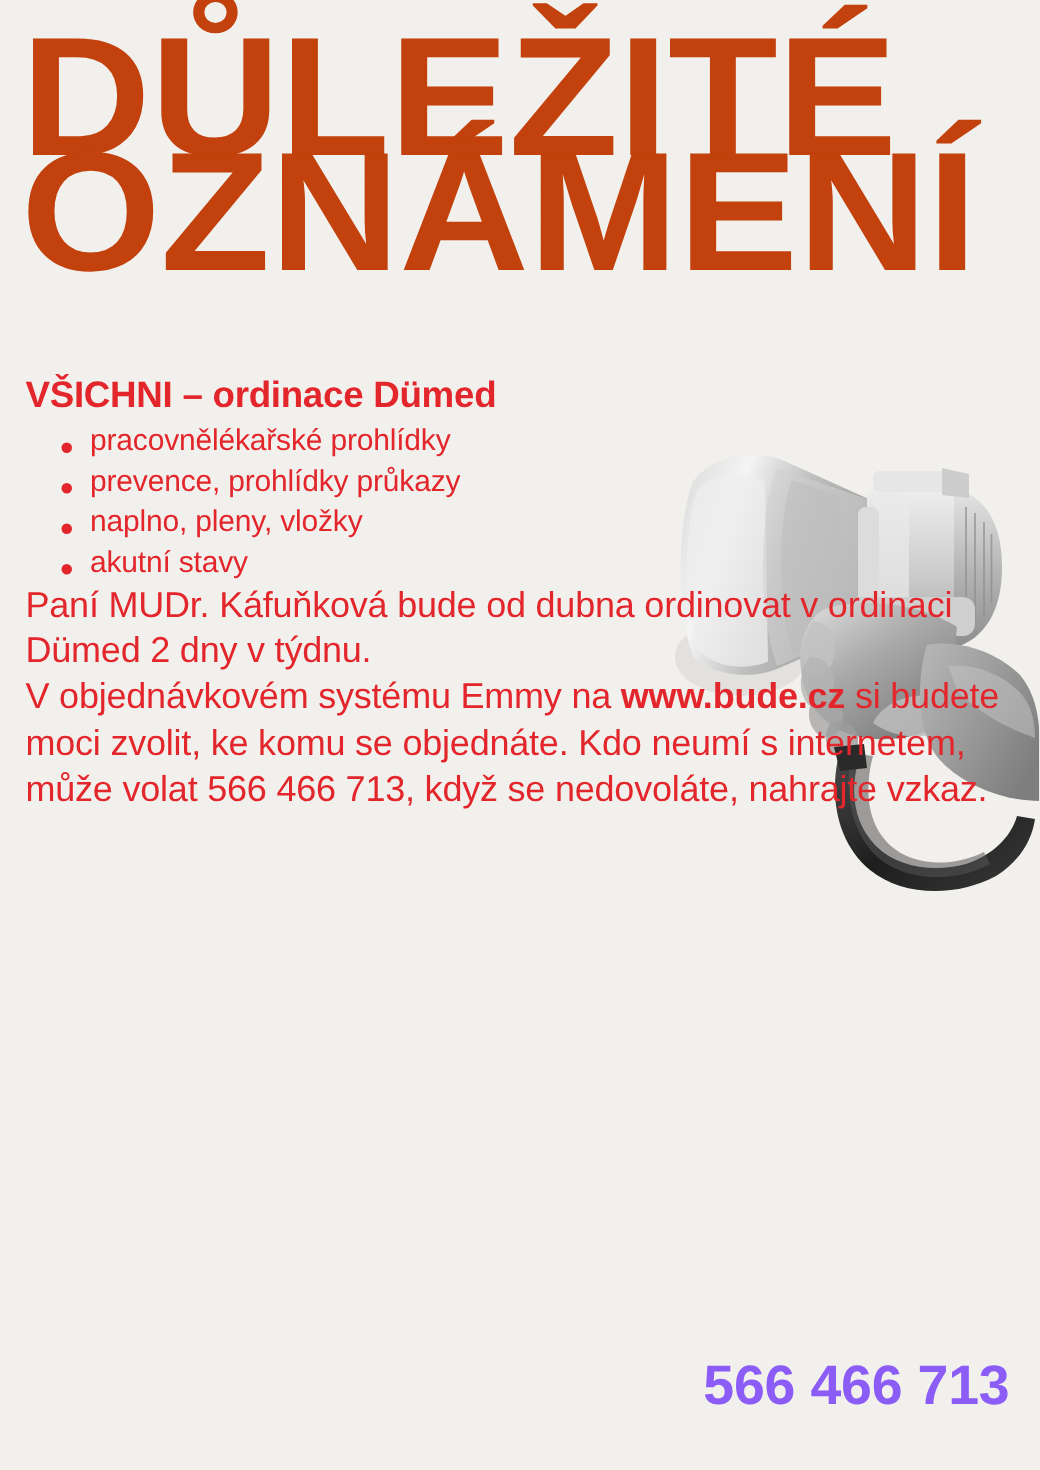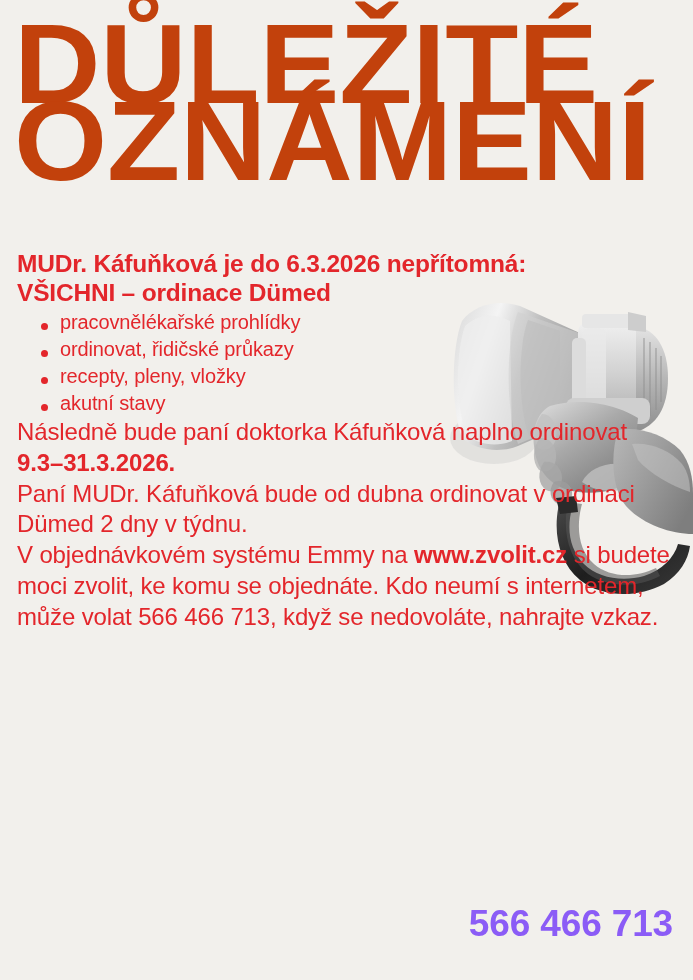--- a/index.html
+++ b/index.html
@@ -204,34 +204,32 @@
     </svg>
   </div>
 
   <div class="headline">
     <span class="hl-line l1">DŮLEŽITÉ</span>
     <span class="hl-line l2">OZNÁMENÍ</span>
   </div>
 
   <div class="body-copy">
 
-    <div class="lead">MUDr. Káfuňková je do 6.3.2026 nepřítomná:</div>
     <div class="lead">VŠICHNI – ordinace Dümed</div>
 
     <ul class="services">
       <li>pracovnělékařské prohlídky</li>
-      <li>ordinovat, řidičské průkazy</li>
-      <li>recepty, pleny, vložky</li>
+      <li>prevence, prohlídky průkazy</li>
+      <li>naplno, pleny, vložky</li>
       <li>akutní stavy</li>
     </ul>
 
-    <p class="para p1"><span>Následně bude paní doktorka Káfuňková naplno ordinovat </span><span class="b">9.3–31.3.2026.</span></p>
 
 
     <p class="para p3">Paní MUDr. Káfuňková bude od dubna ordinovat v ordinaci Dümed 2 dny v týdnu.</p>
 
-    <p class="para p4"><span>V objednávkovém systému Emmy na </span><span class="b">www.zvolit.cz</span><span> si budete moci zvolit, ke komu se objednáte. Kdo neumí s internetem, může volat 566 466 713, když se nedovoláte, nahrajte vzkaz.</span></p>
+    <p class="para p4"><span>V objednávkovém systému Emmy na </span><span class="b">www.bude.cz</span><span> si budete moci zvolit, ke komu se objednáte. Kdo neumí s internetem, může volat 566 466 713, když se nedovoláte, nahrajte vzkaz.</span></p>
 
   </div>
 
   <div class="phone-big">566 466 713</div>
 
 </div>
 
 </body></html>

